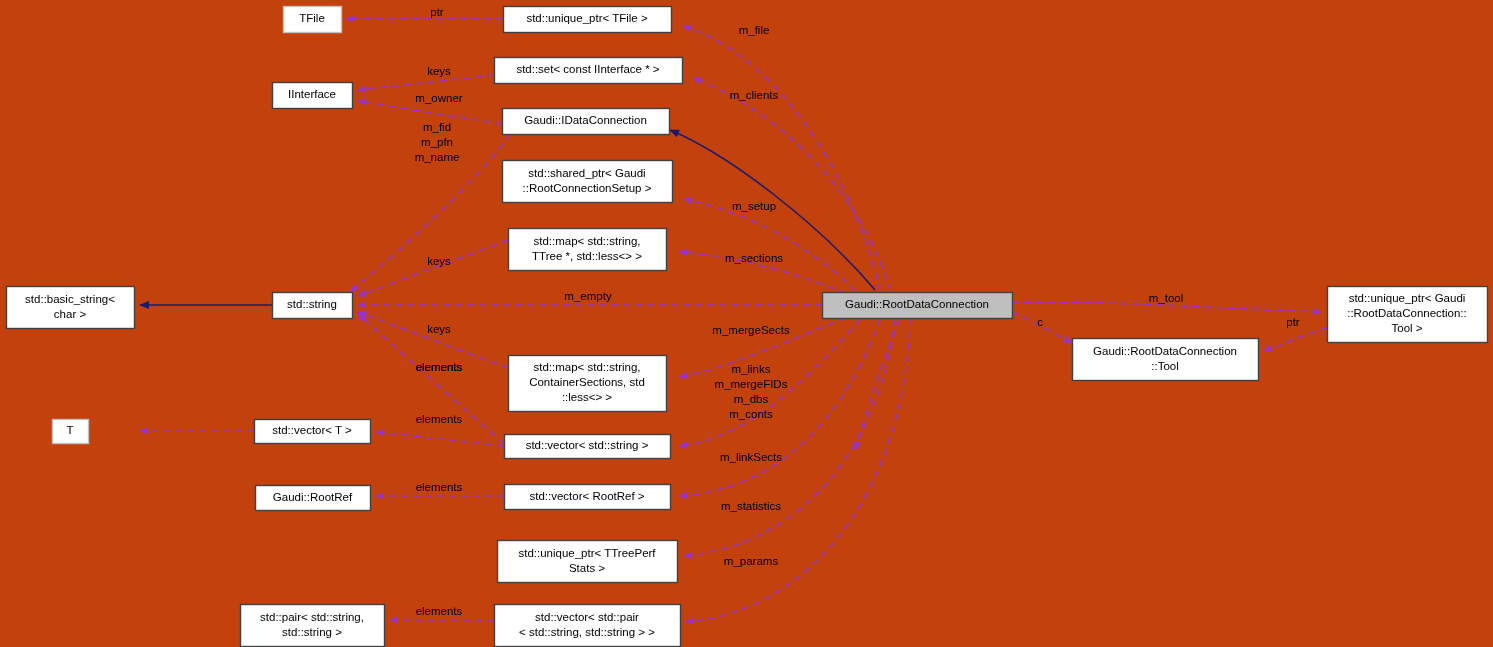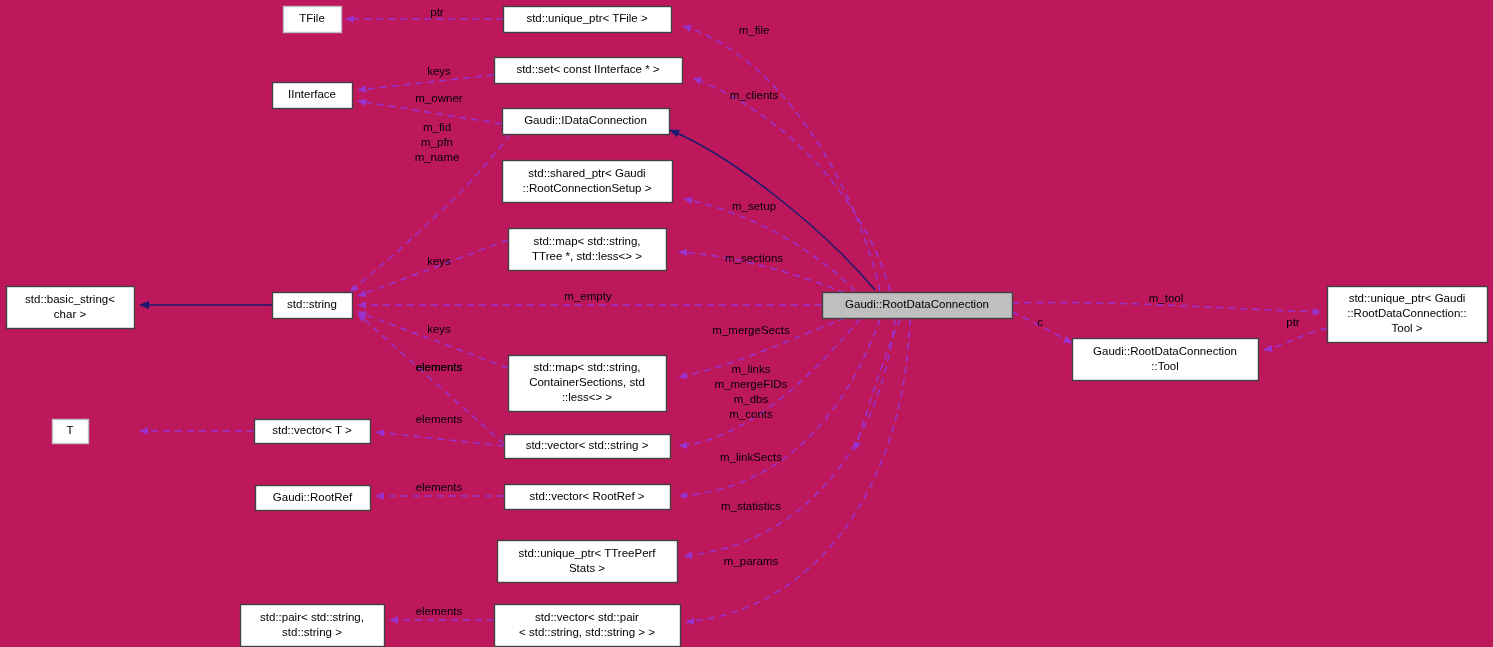--- a/index.html
+++ b/index.html
@@ -7,21 +7,21 @@
     padding: 0;
     background: #ffffff;
   }
   body {
     font-family: "Liberation Sans", "DejaVu Sans", sans-serif;
   }
   #diagram-root {
     position: relative;
     width: 1493px;
     height: 647px;
-    background: #be185d;
+    background: #c2410c;
     overflow: hidden;
   }
   svg#uml-canvas {
     position: absolute;
     left: 0;
     top: 0;
     width: 1493px;
     height: 647px;
     display: block;
   }

